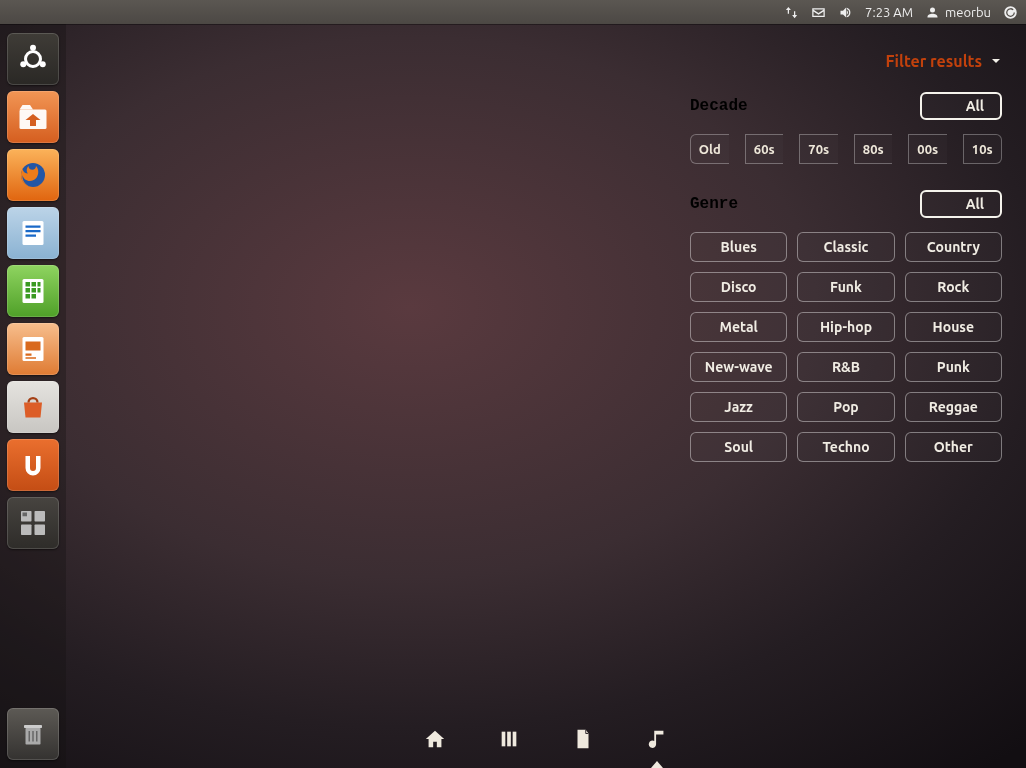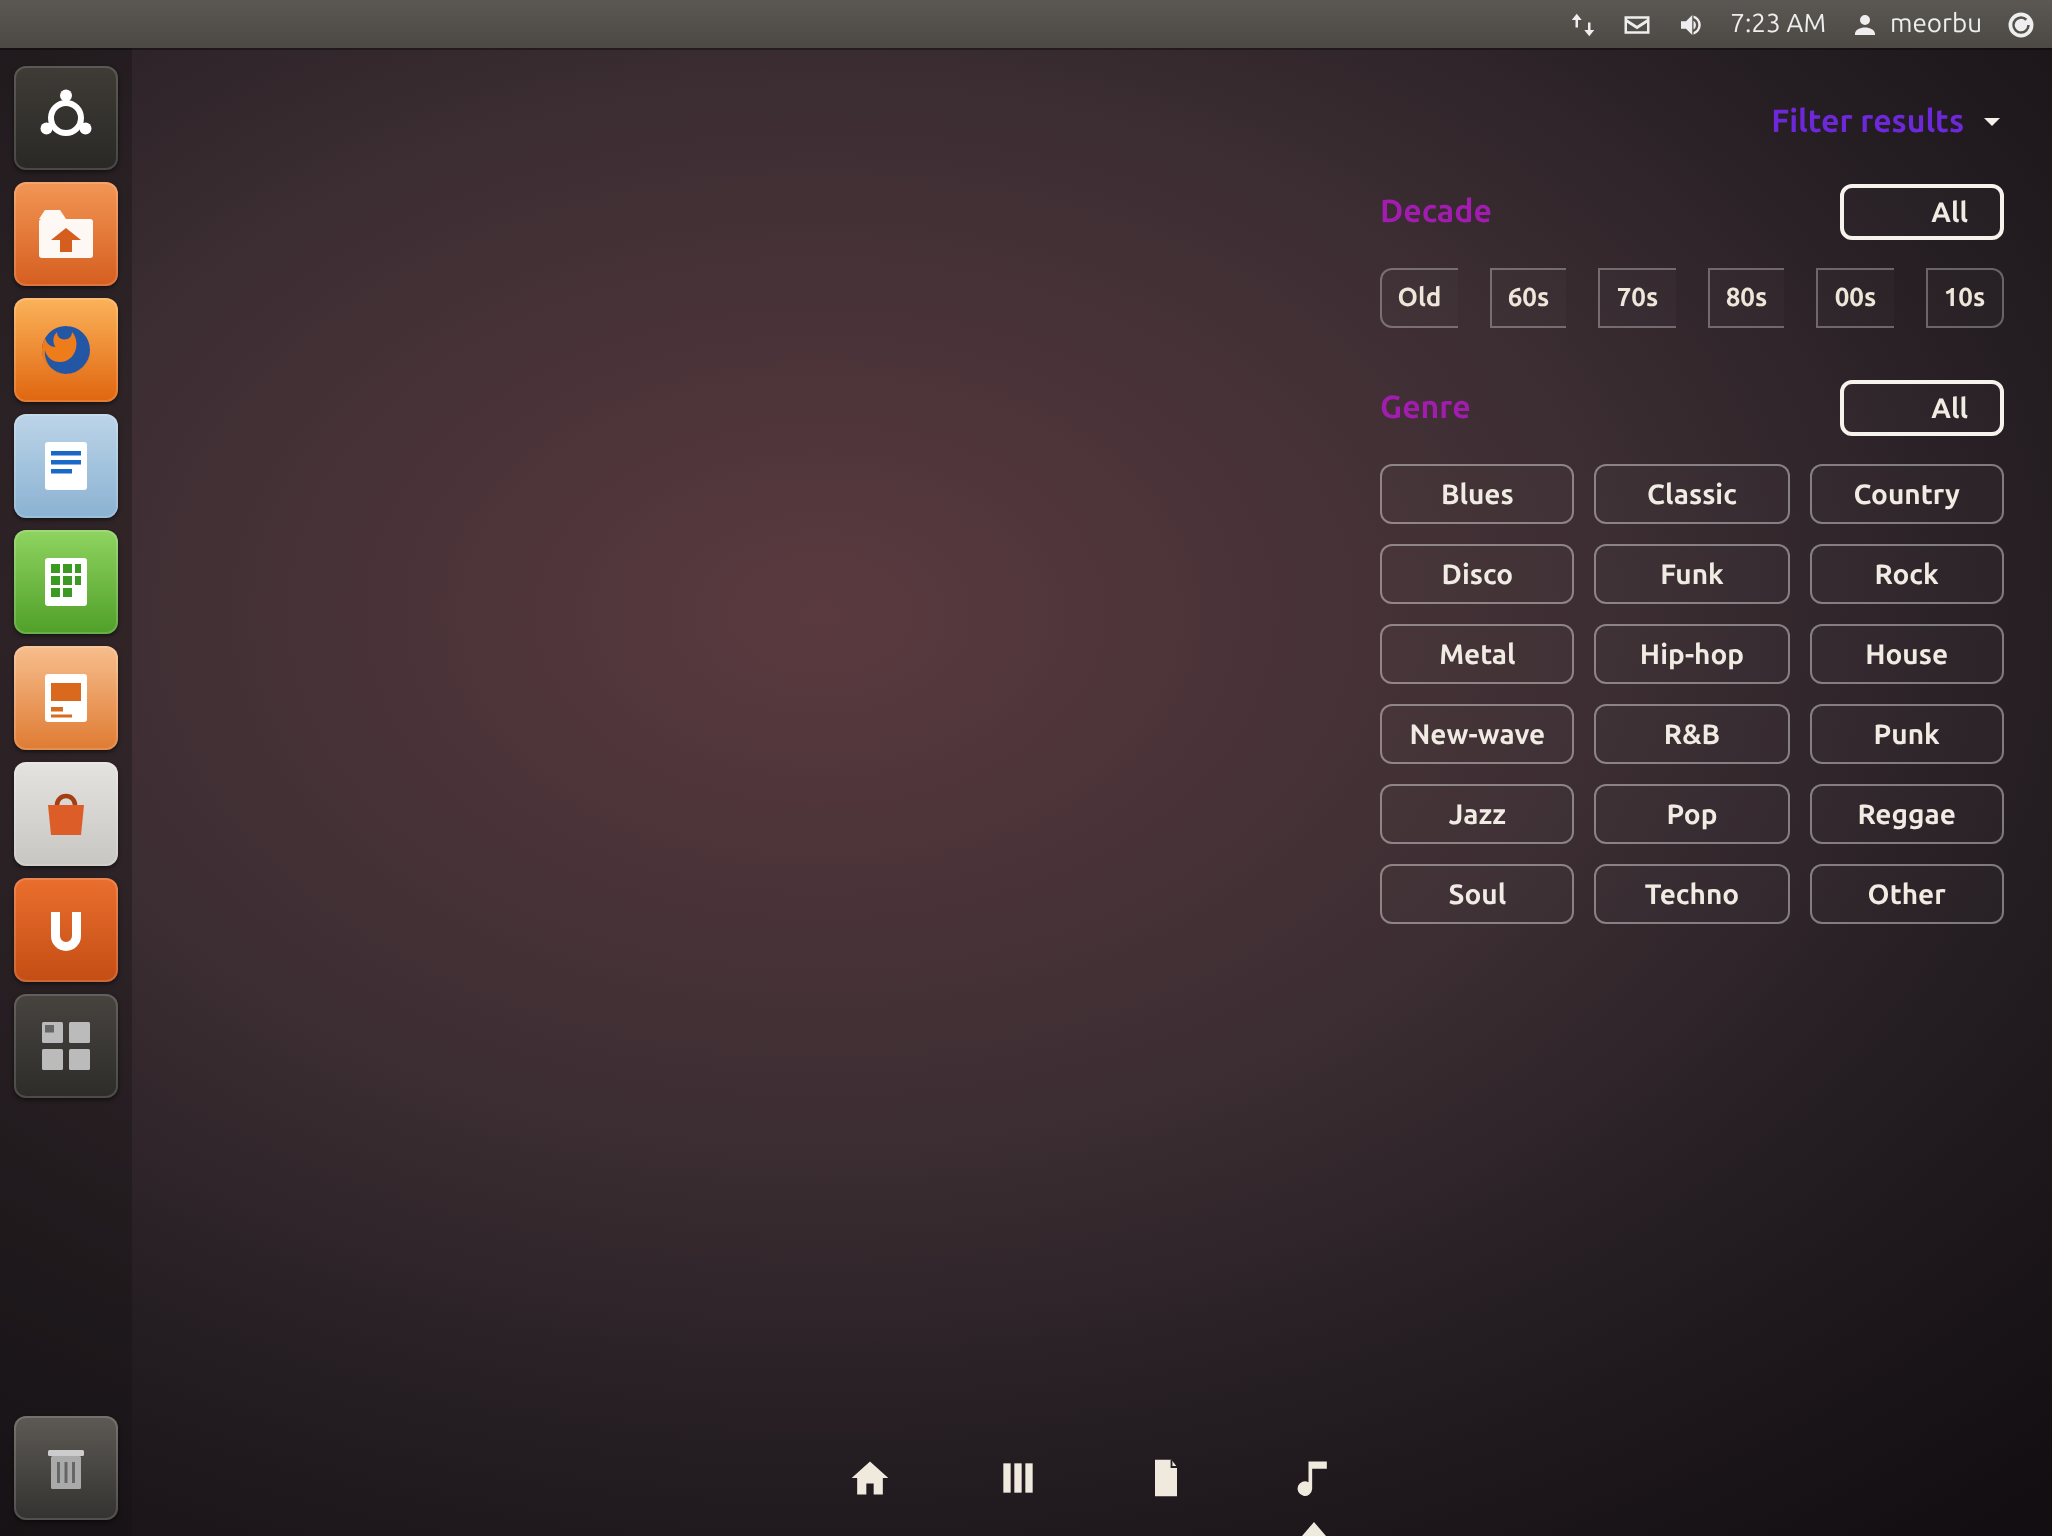--- a/index.html
+++ b/index.html
@@ -62,33 +62,33 @@
     box-shadow: 0 0 10px rgba(255,255,255,0.12), inset 0 0 12px rgba(0,0,0,0.3);
   }
   .search-box svg { width: 18px; height: 18px; fill: #ddd; margin-right: 10px; flex-shrink: 0; }
   .search-box input {
     flex: 1; background: transparent; border: none; outline: none;
     color: #eee; font-size: 19px; font-style: italic;
   }
   .search-box input::placeholder { color: #c8c3ba; font-style: italic; }
 
   .filter-toggle {
-    margin-left: auto; font-size: 16px; font-weight: 600; color: #6d28d9;
+    margin-left: auto; font-size: 16px; font-weight: 600; color: #c2410c;
     display: flex; align-items: center; gap: 8px; cursor: pointer; padding-left: 36px;
   }
   .filter-toggle svg { width: 12px; height: 12px; fill: #f4f1ea; }
 
   
   .filters { margin-top: 22px; margin-left: auto; width: 312px; }
   .filter-group { margin-bottom: 26px; }
   .group-header {
     display: flex; align-items: center; justify-content: space-between;
     margin-bottom: 14px;
   }
-  .group-header .title { font-size: 16px; font-weight: 700; color: #a21caf; }
+  .group-header .title { font-size: 16px; font-weight: 700; color: #000000; font-family: Liberation Mono, monospace; }
   .pill, .chip {
     border: 1px solid rgba(255,255,255,0.4);
     background: rgba(255,255,255,0.02);
     color: #f0ece3; text-align: center;
     border-radius: 6px; font-weight: 600;
     display: flex; align-items: center; justify-content: center;
     cursor: pointer;
   }
   .pill.active { border: 2px solid #f5f3ec; padding-left: 44px; }
   .pill { height: 28px; padding: 0 16px; font-size: 14px; }

